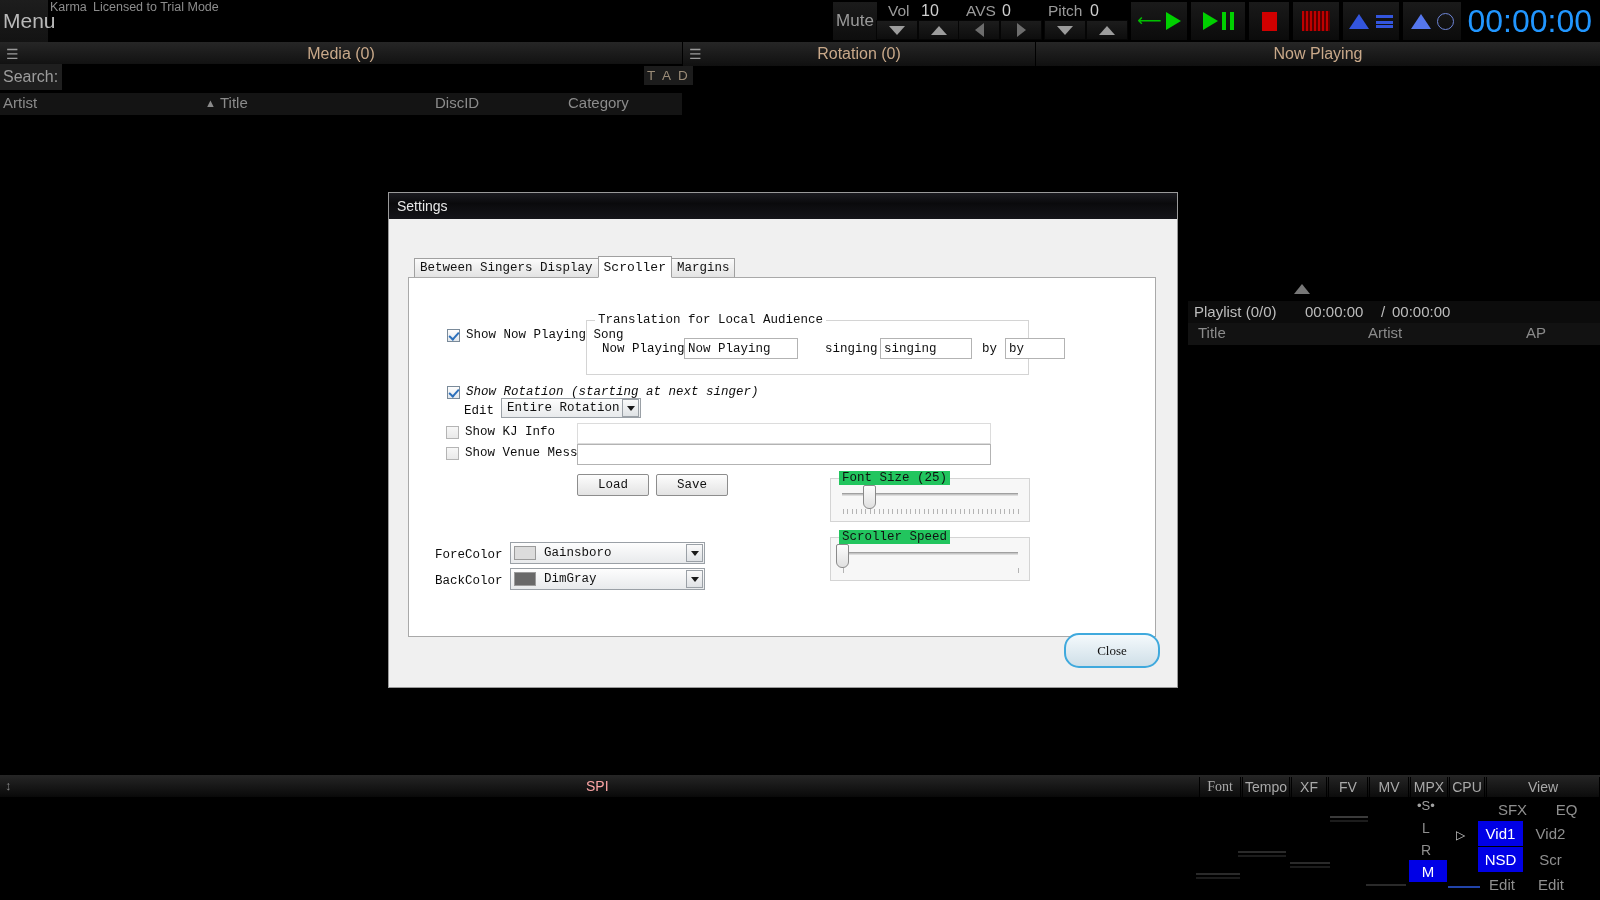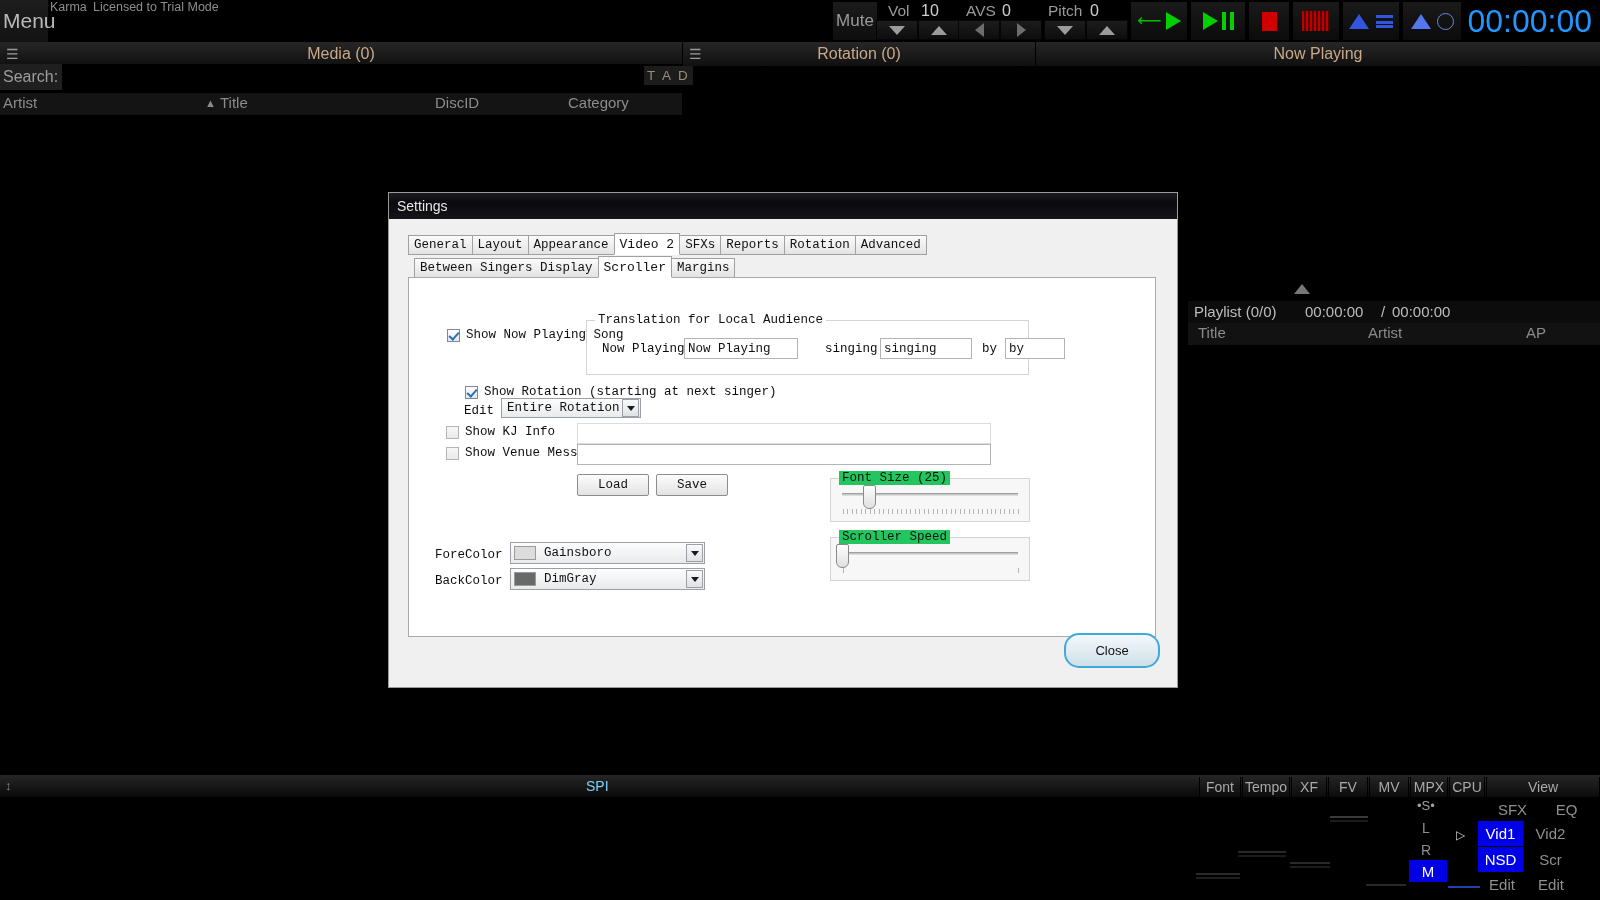--- a/index.html
+++ b/index.html
@@ -156,21 +156,21 @@
     position:absolute; height:22px;
     background:linear-gradient(180deg,#fdfdfd,#e3e3e3);
     border:1px solid #8d8d8d; border-radius:2px;
     font-family:"Liberation Mono","DejaVu Sans Mono",monospace; font-size:12.5px; color:#111;
     display:flex; align-items:center; justify-content:center;
   }
   .closebtn {
     position:absolute; left:1064px; top:633px; width:96px; height:35px;
     background:linear-gradient(180deg,#f4f9fc,#cfdfe8);
     border:2px solid #3fa9dd; border-radius:15px;
-    font-family:Liberation Sans, sans-serif; font-size:13px; color:#111;
+    font-family:Liberation Serif, serif; font-size:13px; color:#111;
     display:flex; align-items:center; justify-content:center;
   }
 
   
   .slider-track {
     position:absolute; height:3px;
     background:linear-gradient(180deg,#b9b9b9,#e9e9e9); border-top:1px solid #a0a0a0;
   }
   .slider-thumb {
     position:absolute; width:13px; height:24px;
@@ -186,21 +186,21 @@
 
   
   .np-bar { position:absolute; left:1188px; top:301px; width:412px; height:22px; background:#0c0c0c; }
   .np-up { position:absolute; left:1294px; top:284px; width:0;height:0;
            border-left:8px solid transparent;border-right:8px solid transparent;border-bottom:10px solid #777; }
 
   .spi-bar {
     position:absolute; left:0; top:775px; width:1600px; height:22px;
     background:linear-gradient(180deg,#262626,#090909);
   }
-  .spi-lbl { position:absolute; left:586px; top:778px; color:#7dd3fc; font-size:14px; }
+  .spi-lbl { position:absolute; left:586px; top:778px; color:#fca5a5; font-size:14px; }
   .updown { position:absolute; left:5px; top:778px; color:#8a8a8a; font-size:13px; }
 
   .bot-cell {
     position:absolute; top:777px; height:20px;
     background:linear-gradient(180deg,#232323,#0c0c0c);
     color:#a9a9a9; font-size:14px; text-align:center; line-height:20px;
     border-left:1px solid #000; border-right:1px solid #000;
   }
   .sm-lbl { position:absolute; color:#9b9b9b; font-size:14px; }
   .blue-cell {
@@ -320,30 +320,20 @@
 
   <div class="dlgscroll">
     <div class="thumb"></div>
   </div>
 
   <div class="dlg">
     <div class="dlg-title">Settings</div>
 
     <div class="dlg-body">
 
-      <div class="tabstrip">
-        <div class="tab">General</div>
-        <div class="tab">Layout</div>
-        <div class="tab">Appearance</div>
-        <div class="tab active">Video 2</div>
-        <div class="tab">SFXs</div>
-        <div class="tab">Reports</div>
-        <div class="tab">Rotation</div>
-        <div class="tab">Advanced</div>
-      </div>
 
       <div class="tab2strip">
         <div class="tab">Between Singers Display</div>
         <div class="tab active">Scroller</div>
         <div class="tab">Margins</div>
       </div>
 
       <div class="tabpanel">
 
         <div class="cbrow" style="left:38px; top:50px;">
@@ -356,21 +346,21 @@
         <div class="grpbox" style="left:177px; top:42px; width:443px; height:55px;">
           <span class="lg">Translation for Local Audience</span>
           <span class="mono" style="position:absolute; left:15px; top:21px;">Now Playing</span>
           <input class="tin" style="left: 97px; top: 17px; width: 114px;" value="Now Playing">
           <span class="mono" style="position:absolute; left:238px; top:21px;">singing</span>
           <input class="tin" style="left: 293px; top: 17px; width: 92px;" value="singing">
           <span class="mono" style="position:absolute; left:395px; top:21px;">by</span>
           <input class="tin" style="left: 418px; top: 17px; width: 60px;" value="by">
         </div>
 
-        <div class="cbrow" style="left:56px; top:107px;">
+        <div class="cbrow" style="left:38px; top:107px;font-style:italic;">
           <span class="cbox">
               <span class="chk"></span>
             </span>
           <span class="mono">Show Rotation (starting at next singer)</span>
         </div>
         <span class="mono" style="position:absolute; left:55px; top:126px;">Edit</span>
         <div class="combo" style="left:92px; top:120px; width:140px;">
           <span class="cb-txt">Entire Rotation</span>
           <span class="cb-arrow">
               <i class="cb-tri"></i>
@@ -478,21 +468,21 @@
       </div>
     </div>
   </div>
 
   <div class="closebtn">Close</div>
 
   <div class="spi-bar"></div>
   <div class="updown">↕</div>
   <div class="spi-lbl">SPI</div>
 
-  <div class="bot-cell" style="left:1199px; width:42px;">Font</div>
+  <div class="bot-cell" style="left:1199px; width:42px;font-family:Liberation Serif, serif;">Font</div>
   <div class="bot-cell" style="left:1242px; width:48px;">Tempo</div>
   <div class="bot-cell" style="left:1291px; width:36px;">XF</div>
   <div class="bot-cell" style="left:1328px; width:40px;">FV</div>
   <div class="bot-cell" style="left:1369px; width:40px;">MV</div>
   <div class="bot-cell" style="left:1410px; width:38px;">MPX</div>
   <div class="bot-cell" style="left:1449px; width:36px;">CPU</div>
   <div class="bot-cell" style="left:1486px; width:114px;">View</div>
 
   <div class="fader" style="left:1330px; top:816px; width:38px; background:#3a3a3a;"></div>
   <div class="fader2" style="left:1330px; top:820px; width:38px;"></div>

